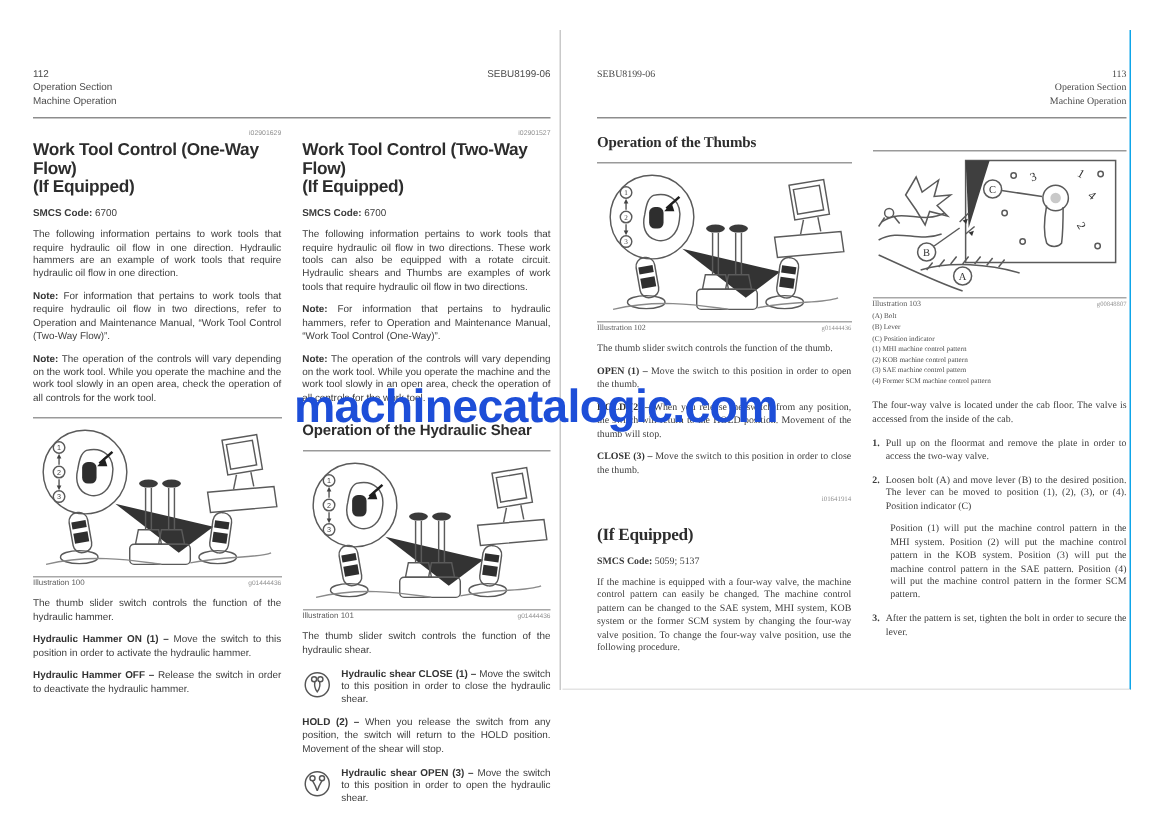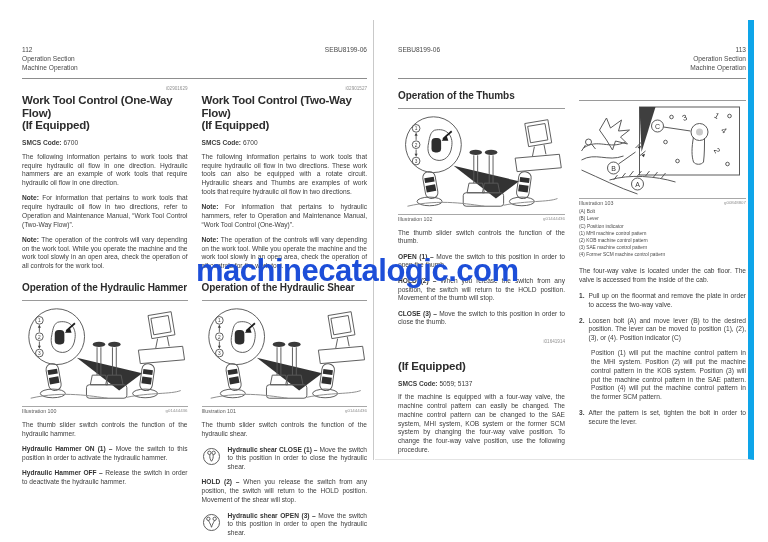--- a/index.html
+++ b/index.html
@@ -4,21 +4,21 @@
 <style>
   html,body{margin:0;padding:0;}
   body{
     width:768px;height:542px;position:relative;overflow:hidden;
     background:#ffffff;color:#3c3c3c;
     font-family:"Liberation Sans", sans-serif;
     -webkit-font-smoothing:antialiased;
   }
   .page{position:absolute;top:0;height:440px;background:#fff;box-sizing:border-box;margin-top:20px;}
   #left-page{left:0;width:374px;border-right:1px solid #c9c9c9;}
-  #right-page{left:375px;width:379px;border-right:6px solid #0ea5e9;border-bottom:1px solid #e4e4e4;}
+  #right-page{left:375px;width:379px;border-right:1px solid #0ea5e9;border-bottom:1px solid #e4e4e4;font-family:Liberation Serif, serif;}
   .page-inner{box-sizing:border-box;height:100%;}
   #left-page .page-inner{padding:26px 6px 0 22px;}
   #right-page .page-inner{padding:26px 2px 0 23px;}
 
   .header{display:flex;justify-content:space-between;align-items:flex-start;
     font-size:6.6px;line-height:1.35;color:#4a4a4a;}
   .header .right{text-align:right;}
   .header-rule{border-top:1px solid #8d8d8d;margin-top:5px;}
 
   .cols{display:flex;gap:14px;margin-top:5px;}
@@ -185,21 +185,20 @@
         </div>
         <div class="p">The following information pertains to work tools that require hydraulic oil flow in one direction. Hydraulic hammers are an example of work tools that require hydraulic oil flow in one direction.</div>
         <div class="p">
           <b>Note:</b>
           <span>For information that pertains to work tools that require hydraulic oil flow in two directions, refer to Operation and Maintenance Manual, “Work Tool Control (Two-Way Flow)”.</span>
         </div>
         <div class="p">
           <b>Note:</b>
           <span>The operation of the controls will vary depending on the work tool. While you operate the machine and the work tool slowly in an open area, check the operation of all controls for the work tool.</span>
         </div>
-        <div class="h2">Operation of the Hydraulic Hammer</div>
         <div class="illus">
           <svg class="illus-art" viewBox="0 0 166 104" height="100">
               <use href="#joystick-art"></use>
             </svg>
           <div class="illus-cap">
             <span>Illustration 100</span>
             <span class="code">g01444436</span>
           </div>
         </div>
         <div class="p">The thumb slider switch controls the function of the hydraulic hammer.</div>

